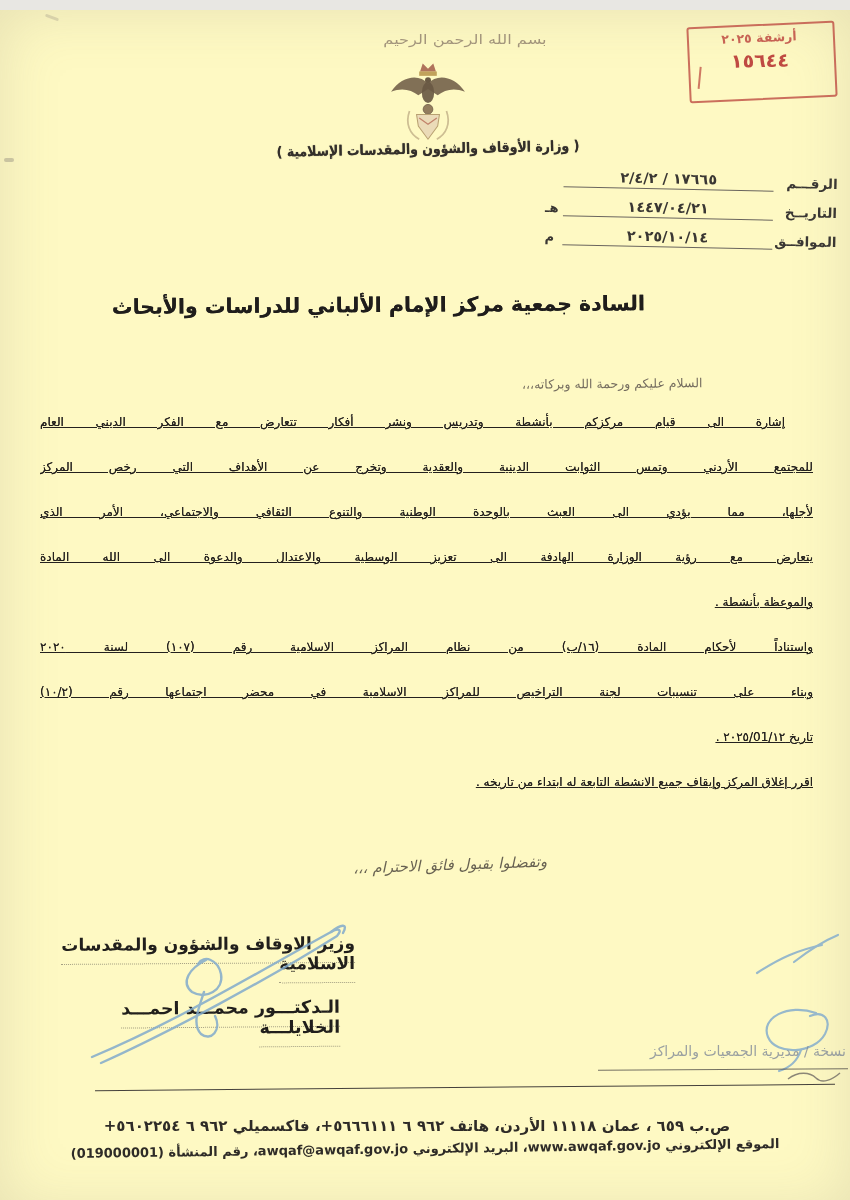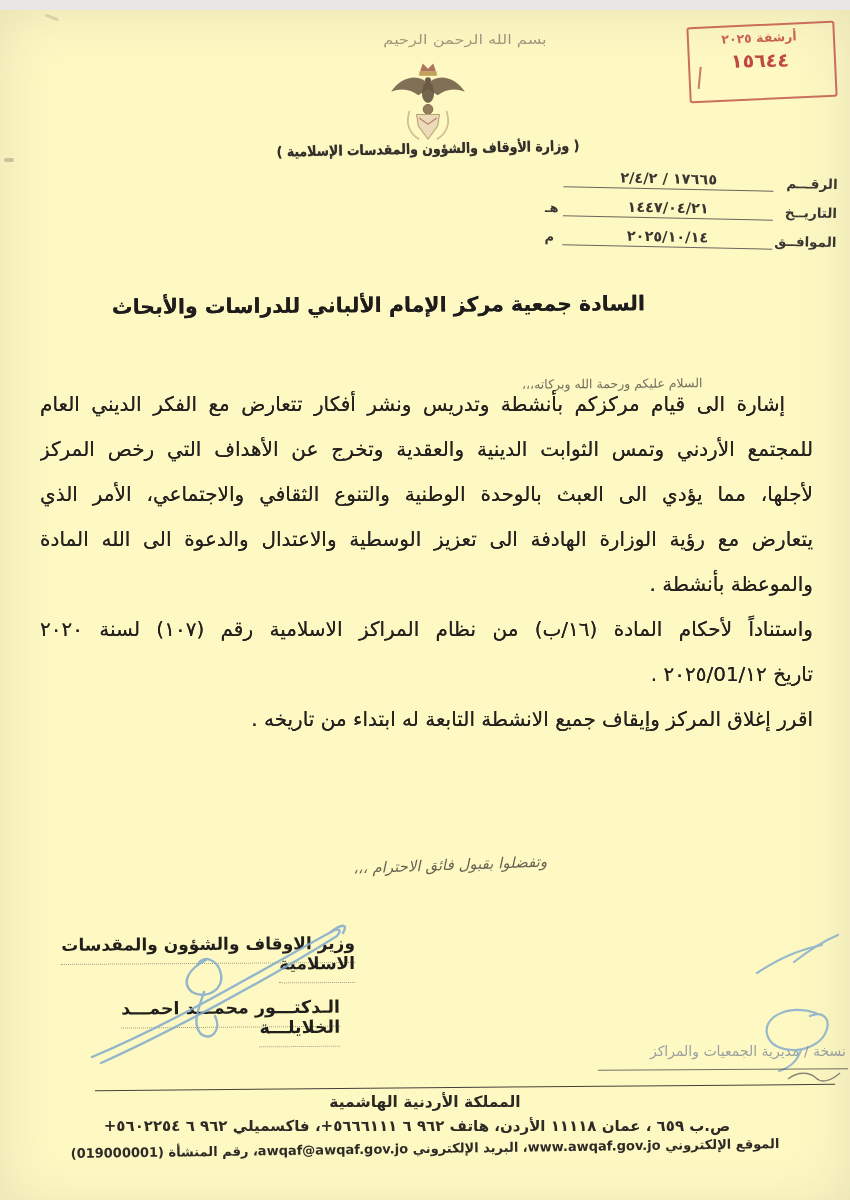--- a/index.html
+++ b/index.html
@@ -42,21 +42,21 @@
   .ref-label{flex:0 0 64px; font-size:13.5px; padding-bottom:1px;}
   .ref-line{flex:1; border-bottom:1.2px solid #6a655e; text-align:center; padding-bottom:1px; line-height:18px;}
   .ref-suffix{flex:0 0 18px; text-align:left; padding-bottom:1px; font-size:13px;}
   
   .subject{
     top:283px; right:205px; font-size:20.5px; font-weight:bold; color:#1f1d1b;
     transform:rotate(-.4deg); white-space:nowrap; text-shadow:0 0 .5px #333;
   }
   .greeting{ top:366px; right:148px; font-size:12.5px; color:#665e54; opacity:.9; transform:rotate(-.5deg); white-space:nowrap;}
   
-  .bodytext{ top:372px; right:37px; left:40px; font-size:20px; color:#24211e; text-shadow:0 0 .4px #3a362f;}
+  .bodytext{ top:390px; right:37px; left:40px; font-size:12px; color:#24211e; text-shadow:0 0 .4px #3a362f;text-decoration:underline;}
   .bline{height:45px; line-height:45px; text-align:justify; text-align-last:justify; white-space:nowrap; overflow:hidden;}
   .bline.lastline{text-align-last:right; white-space:normal;}
   .bline.indent{padding-right:28px;}
   .closing{
     top:846px; left:270px; width:360px; text-align:center;
     font-size:15px; font-style:italic; color:rgba(70,63,56,.82);
     transform:rotate(-2deg); letter-spacing:.5px;
   }
   
   .sig-title{
@@ -138,20 +138,21 @@
 
   <div class="abs greeting">السلام عليكم ورحمة الله وبركاته،،،</div>
 
   <div class="abs bodytext">
     <div class="bline indent">إشارة الى قيام مركزكم بأنشطة وتدريس ونشر أفكار تتعارض مع الفكر الديني العام</div>
     <div class="bline">للمجتمع الأردني وتمس الثوابت الدينية والعقدية وتخرج عن الأهداف التي رخص المركز</div>
     <div class="bline">لأجلها، مما يؤدي الى العبث بالوحدة الوطنية والتنوع الثقافي والاجتماعي، الأمر الذي</div>
     <div class="bline">يتعارض مع رؤية الوزارة الهادفة الى تعزيز الوسطية والاعتدال والدعوة الى الله المادة</div>
     <div class="bline lastline">والموعظة بأنشطة .</div>
     <div class="bline">واستناداً لأحكام المادة (١٦/ب) من نظام المراكز الاسلامية رقم (١٠٧) لسنة ٢٠٢٠</div>
+    <div class="bline">وبناء على تنسيبات لجنة التراخيص للمراكز الاسلامية في محضر اجتماعها رقم (١٠/٢)</div>
     <div class="bline lastline">تاريخ ٢٠٢٥/01/١٢ .</div>
     <div class="bline lastline">اقرر إغلاق المركز وإيقاف جميع الانشطة التابعة له ابتداء من تاريخه .</div>
   </div>
 
   <div class="abs closing">وتفضلوا بقبول فائق الاحترام ،،،</div>
 
   <div class="abs sig-title">
     <span class="inner">وزير الاوقاف والشؤون والمقدسات الاسلامية</span>
   </div>
   <div class="abs sig-name">
@@ -173,21 +174,20 @@
     </g>
     <g stroke="#6f6a64" stroke-width="1.4" fill="none" opacity=".8">
       <path d="M 788 1069 C 798 1061 810 1062 816 1068 C 822 1074 832 1070 840 1063"></path>
     </g>
   </svg>
 
   <div class="abs copy-note">نسخة / مديرية الجمعيات والمراكز</div>
   <div class="abs mini-line"></div>
 
   <div class="abs sep"></div>
-  <div class="abs footer-country">المملكة الأردنية الهاشمية</div>
   <div class="abs footer-address">
     <span>ص.ب ٦٥٩ ، عمان ١١١١٨ الأردن، هاتف</span>
     <span dir="ltr" class="num">+٩٦٢ ٦ ٥٦٦٦١١١</span><span>، فاكسميلي</span>
     <span dir="ltr" class="num">+٩٦٢ ٦ ٥٦٠٢٢٥٤</span>
   </div>
   <div class="abs footer-web">
     <span>الموقع الإلكتروني</span>
     <span dir="ltr" class="num">www.awqaf.gov.jo</span><span>، البريد الإلكتروني</span>
     <span dir="ltr" class="num">awqaf@awqaf.gov.jo</span><span>، رقم المنشأة</span>
     <span dir="ltr" class="num">(019000001)</span>

